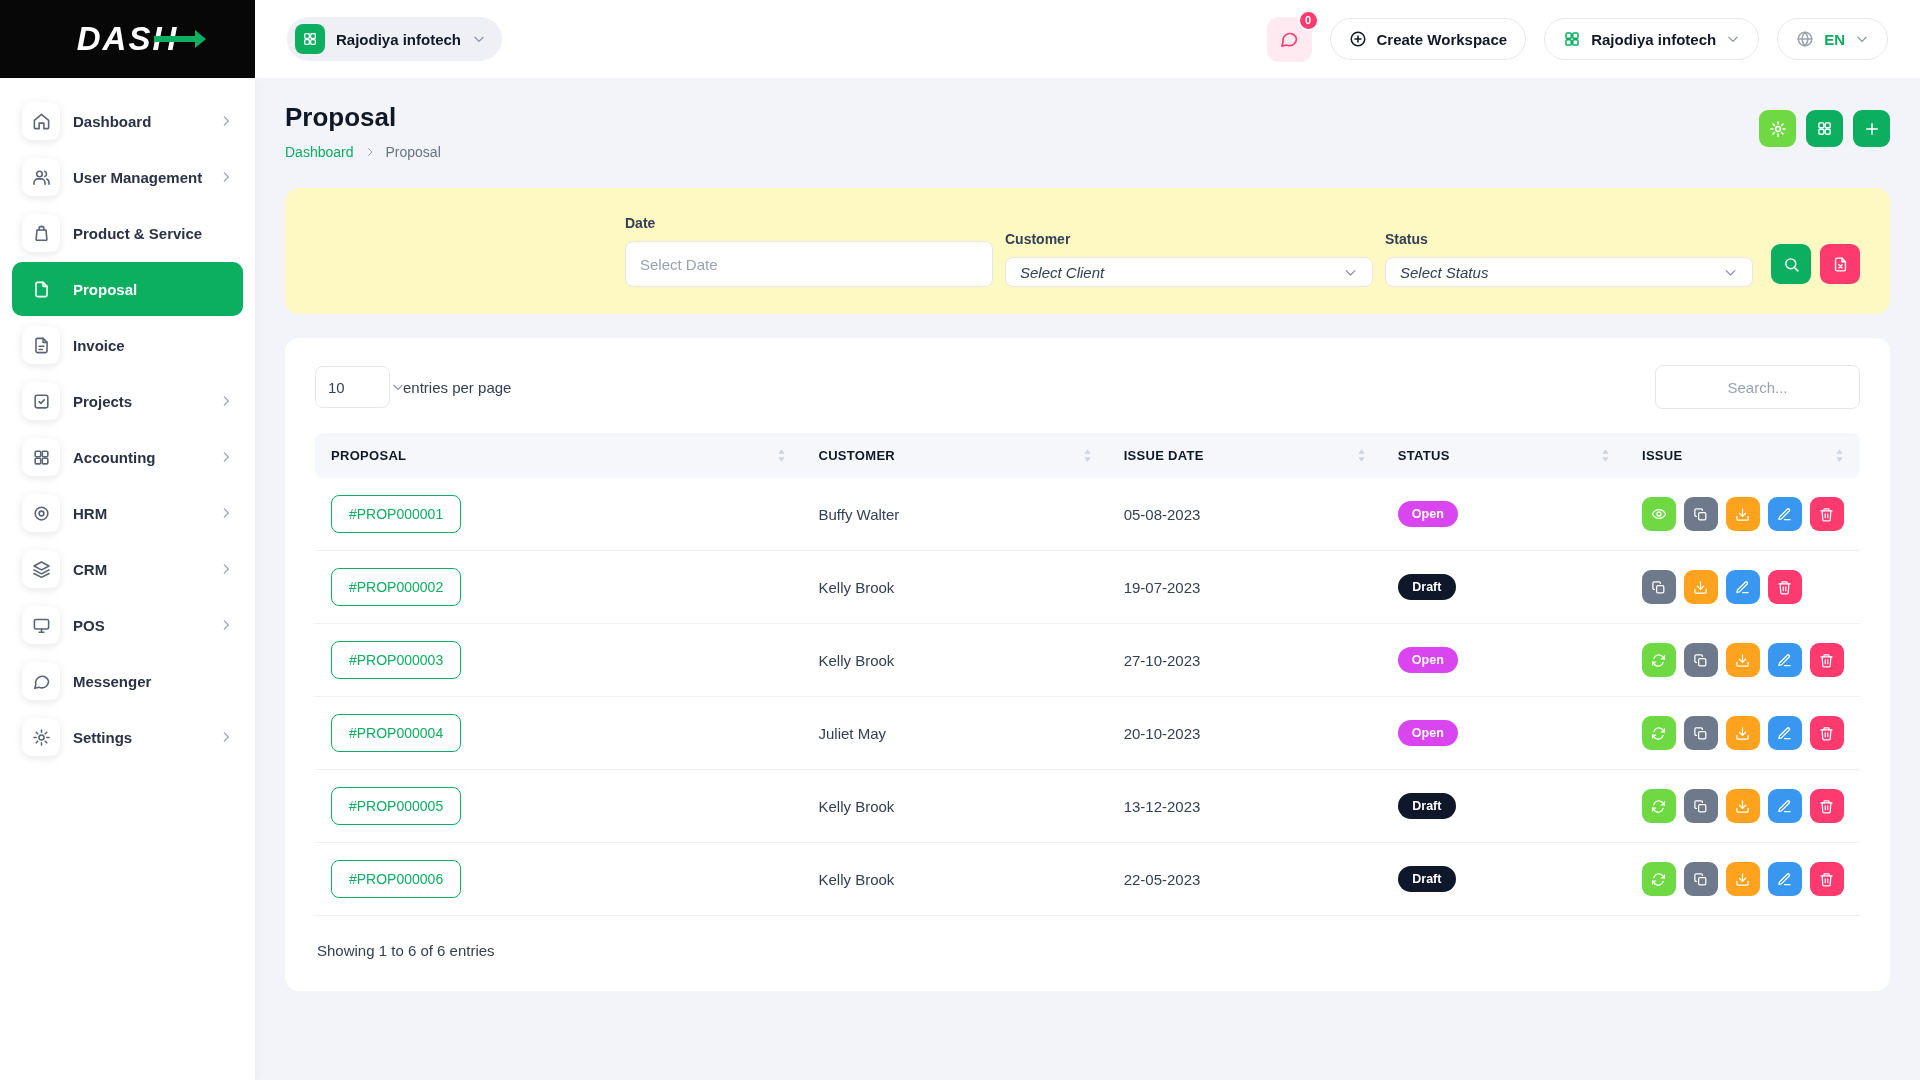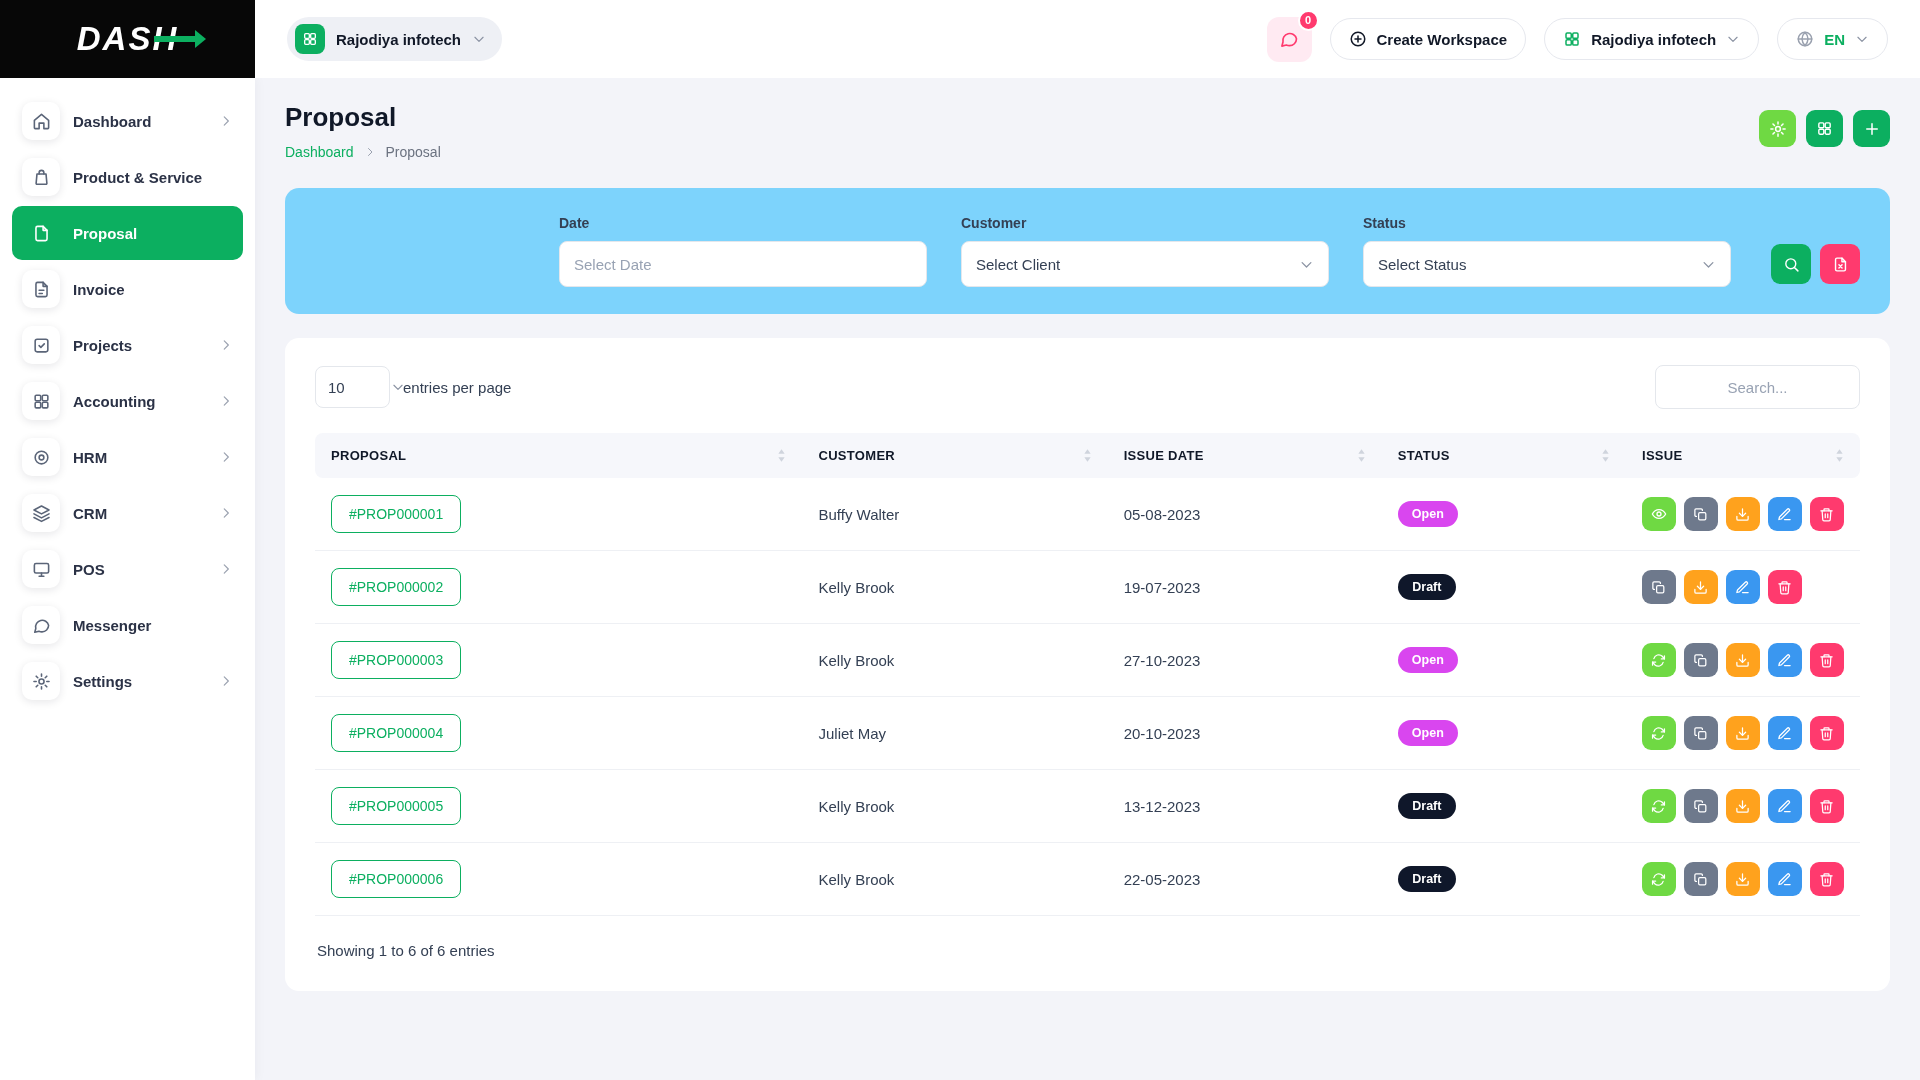--- a/index.html
+++ b/index.html
@@ -56,26 +56,26 @@
   .bc-link { color:#0CAF60; cursor:pointer; }
   .bc-sep { color:#9aa1af; display:flex; }
   .bc-cur { color:#6b7280; }
   .head-actions { display:flex; gap:10px; margin-top:8px; }
   .sq-btn { width:37px; height:37px; border-radius:9px; display:flex; align-items:center; justify-content:center; color:#fff; }
   .sq-gear { background:#6FD943; }
   .sq-grid { background:#0CAF60; }
   .sq-plus { background:#0CAF60; }
 
   
-  .filter-card { margin-top:28px; background:#7dd3fc; border-radius:14px; padding:27px 30px; display:flex; justify-content:flex-end; align-items:flex-end; gap:34px; }
+  .filter-card { margin-top:28px; background:#fef9c3; border-radius:14px; padding:27px 30px; display:flex; justify-content:flex-end; align-items:flex-end; gap:12px; }
   .f-field { width:368px; }
   .f-label { font-size:14px; font-weight:600; color:#344054; margin-bottom:10px; }
   .f-input { width:100%; height:46px; border:1px solid #e4e7ec; border-radius:8px; padding:0 14px; font-size:15px; color:#344054; background:#fff; }
   .f-input::placeholder { color:#98a2b3; }
-  .f-select { width:100%; height:46px; border:1px solid #e4e7ec; border-radius:8px; padding:0 14px; font-size:15px; color:#344054; background:#fff; display:flex; align-items:center; justify-content:space-between; cursor:pointer; }
+  .f-select { width:100%; height:30px; border:1px solid #e4e7ec; border-radius:8px; padding:0 14px; font-size:15px; color:#344054; background:#fff; display:flex; align-items:center; justify-content:space-between; cursor:pointer;font-style:italic; }
   .f-btns { display:flex; gap:9px; padding-bottom:3px; margin-left:6px; }
   .f-btn { width:40px; height:40px; border-radius:9px; display:flex; align-items:center; justify-content:center; color:#fff; }
   .f-search { background:#0CAF60; }
   .f-reset { background:#FF3A6E; }
 
   
   .table-card { margin-top:24px; background:#fff; border-radius:14px; padding:27px 30px 6px; }
   .table-controls { display:flex; justify-content:space-between; align-items:center; }
   .entries { display:flex; align-items:center; gap:13px; }
   .entries-select { width:75px; height:42px; border:1px solid #e4e7ec; border-radius:8px; display:flex; align-items:center; justify-content:space-between; padding:0 12px; font-size:15px; color:#344054; cursor:pointer; background:#fff;gap:46px; }
@@ -287,20 +287,33 @@
 </header>
 
 <nav class="sidebar">
   <div class="side-item">
     <span class="side-chip">
         <svg class="ic" width="19" height="19">
           <use href="#i-home"></use>
         </svg>
       </span>
     <span class="side-lbl">Dashboard</span>
+    <span class="side-chev">
+        <svg class="ic" width="14" height="14">
+          <use href="#i-chev-r"></use>
+        </svg>
+      </span>
+  </div>
+  <div class="side-item">
+    <span class="side-chip">
+        <svg class="ic" width="19" height="19">
+          <use href="#i-users"></use>
+        </svg>
+      </span>
+    <span class="side-lbl">User Management</span>
     <span class="side-chev">
         <svg class="ic" width="14" height="14">
           <use href="#i-chev-r"></use>
         </svg>
       </span>
   </div>
   <div class="side-item">
     <span class="side-chip">
         <svg class="ic" width="19" height="19">
           <use href="#i-bag"></use>

